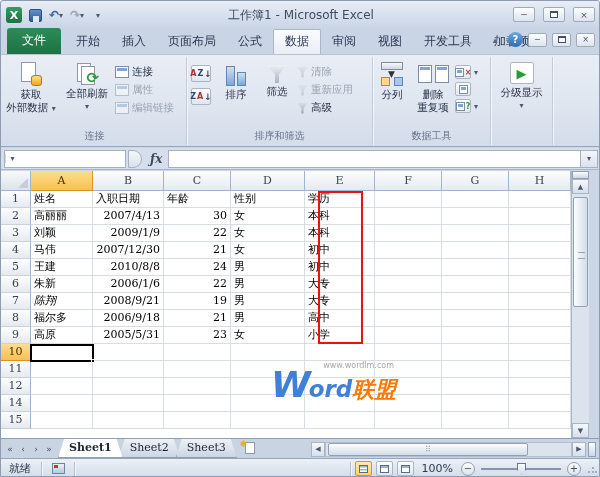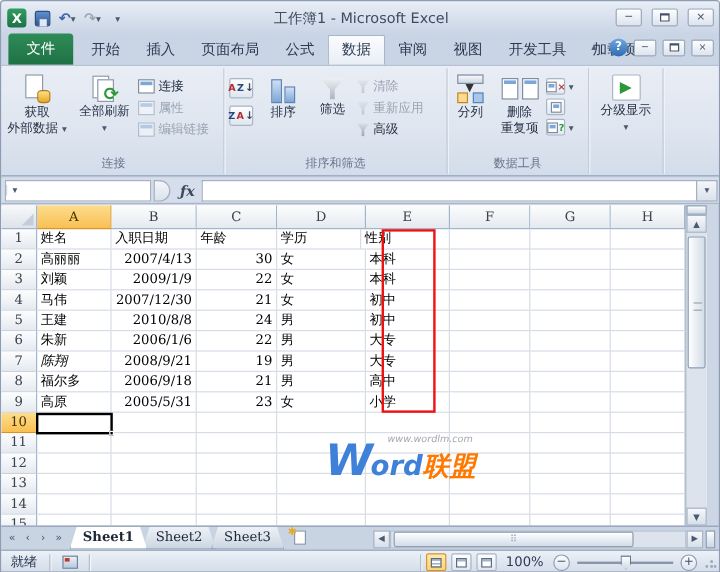--- a/index.html
+++ b/index.html
@@ -123,21 +123,21 @@
           font-family:"DejaVu Serif",serif; font-size:11px; color:#39424e; }
   .cell { border-right:1px solid #d6dde6; border-bottom:1px solid #d6dde6; font-family:"DejaVu Serif",serif;
           font-size:11px; line-height:16px; padding:0 3px; color:#000; overflow:hidden; white-space:nowrap; }
   .cell.num { text-align:right; }
   #selection { position:absolute; left:29px; top:173px; width:64px; height:18px; border:2px solid #000; background:transparent; }
   #selection .handle { position:absolute; right:-3px; bottom:-3px; width:4px; height:4px; background:#000; border:1px solid #fff; }
   #redbox { position:absolute; left:317px; top:20px; width:45px; height:153px; border:2px solid #ee1111; }
 
   
   #watermark { position:absolute; left:270px; top:190px; width:125px; height:46px; }
-  #wm-url { text-align:right; font-size:8px; color:#a6a6a6; padding-right:2px;font-style:italic; }
+  #wm-url { text-align:right; font-size:8px; color:#a6a6a6; padding-right:2px; }
   #wm-brand { line-height:30px; white-space:nowrap;font-style:italic; }
   .wm-w { font-size:36px; font-weight:bold; color:#3f80d8; letter-spacing:-2px; }
   .wm-ord { font-size:23px; font-weight:bold; color:#3f80d8; }
   .wm-cjk { font-size:22px; font-weight:bold; color:#ff7800; }
 
   
   #vscroll { position:absolute; left:570px; top:170px; width:18px; height:267px; background:#dce3ec;
              border-left:1px solid #aab6c8; }
   .vs-split { height:8px; background:linear-gradient(#fdfeff,#cdd7e4); border:1px solid #8fa0b5; }
   .vs-btn { height:15px; display:flex; align-items:center; justify-content:center; font-size:7px; color:#4a5a70;
@@ -431,22 +431,22 @@
         <div class="colh" style="width: 67px;">F</div>
         <div class="colh" style="width: 67px;">G</div>
         <div class="colh" style="width: 62px;">H</div>
       </div>
     <div id="gridbody">
         <div class="grid-row">
           <div class="rowh">1</div>
           <div class="cell" style="width: 62px;">姓名</div>
           <div class="cell" style="width: 71px;">入职日期</div>
           <div class="cell" style="width: 67px;">年龄</div>
+          <div class="cell" style="width: 74px;">性别</div>
           <div class="cell" style="width: 70px;">学历</div>
-          <div class="cell" style="width: 74px;">性别</div>
           <div class="cell" style="width: 67px;"></div>
           <div class="cell" style="width: 67px;"></div>
           <div class="cell" style="width: 62px;"></div>
         </div>
         <div class="grid-row">
           <div class="rowh">2</div>
           <div class="cell" style="width: 62px;">高丽丽</div>
           <div class="cell num" style="width: 71px;">2007/4/13</div>
           <div class="cell num" style="width: 67px;">30</div>
           <div class="cell" style="width: 74px;">女</div>
@@ -549,31 +549,20 @@
           <div class="cell" style="width: 71px;"></div>
           <div class="cell" style="width: 67px;"></div>
           <div class="cell" style="width: 74px;"></div>
           <div class="cell" style="width: 70px;"></div>
           <div class="cell" style="width: 67px;"></div>
           <div class="cell" style="width: 67px;"></div>
           <div class="cell" style="width: 62px;"></div>
         </div>
         <div class="grid-row">
           <div class="rowh">12</div>
-          <div class="cell" style="width: 62px;"></div>
-          <div class="cell" style="width: 71px;"></div>
-          <div class="cell" style="width: 67px;"></div>
-          <div class="cell" style="width: 74px;"></div>
-          <div class="cell" style="width: 70px;"></div>
-          <div class="cell" style="width: 67px;"></div>
-          <div class="cell" style="width: 67px;"></div>
-          <div class="cell" style="width: 62px;"></div>
-        </div>
-        <div class="grid-row">
-          <div class="rowh">13</div>
           <div class="cell" style="width: 62px;"></div>
           <div class="cell" style="width: 71px;"></div>
           <div class="cell" style="width: 67px;"></div>
           <div class="cell" style="width: 74px;"></div>
           <div class="cell" style="width: 70px;"></div>
           <div class="cell" style="width: 67px;"></div>
           <div class="cell" style="width: 67px;"></div>
           <div class="cell" style="width: 62px;"></div>
         </div>
         <div class="grid-row">

